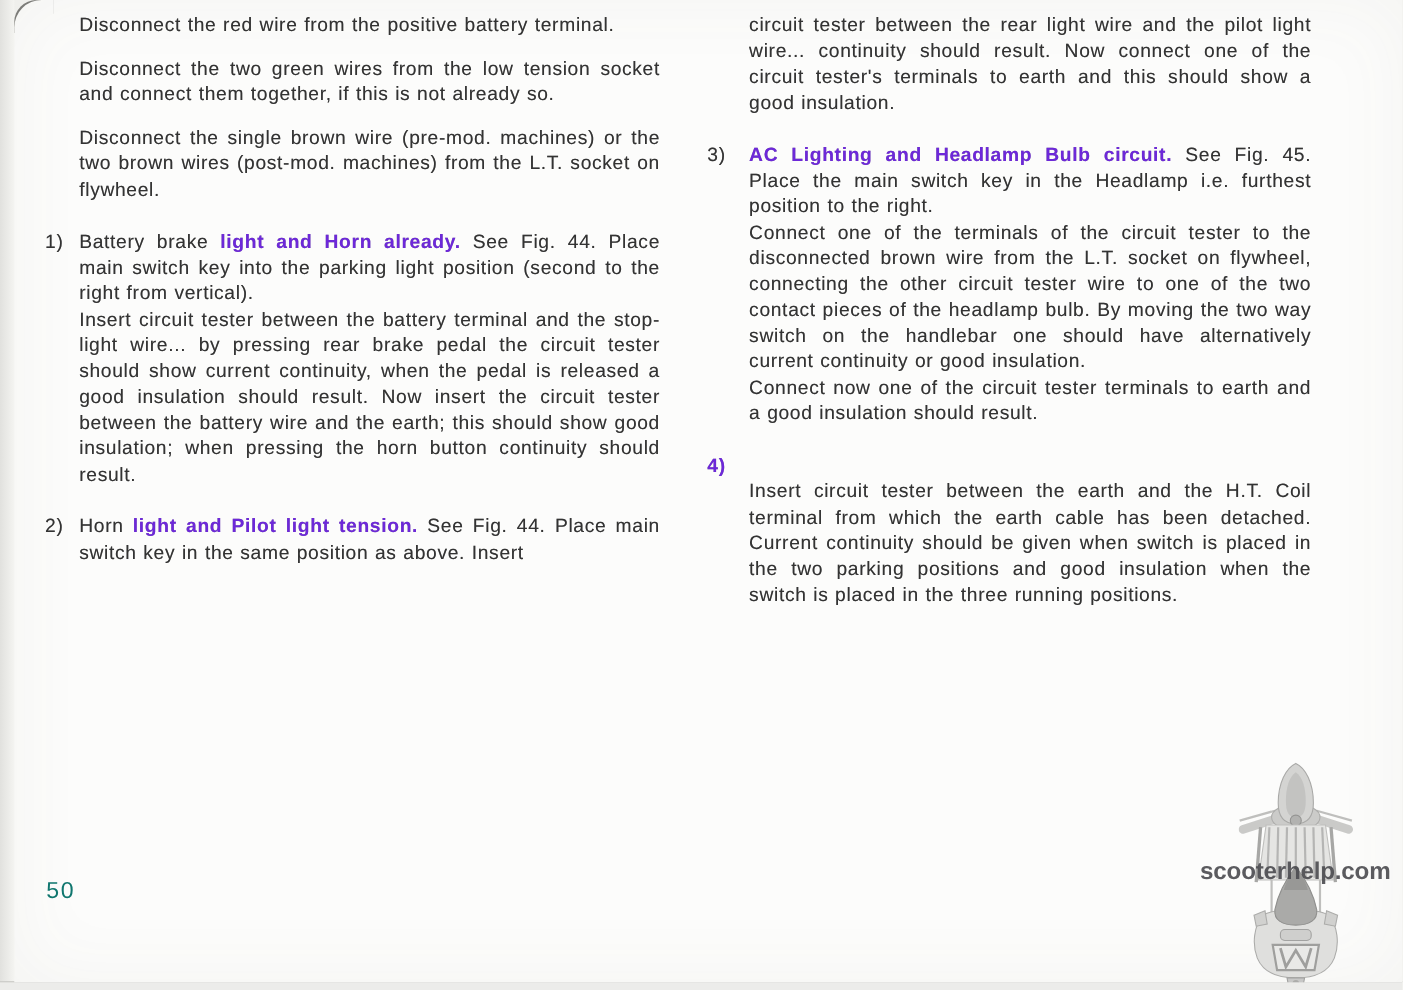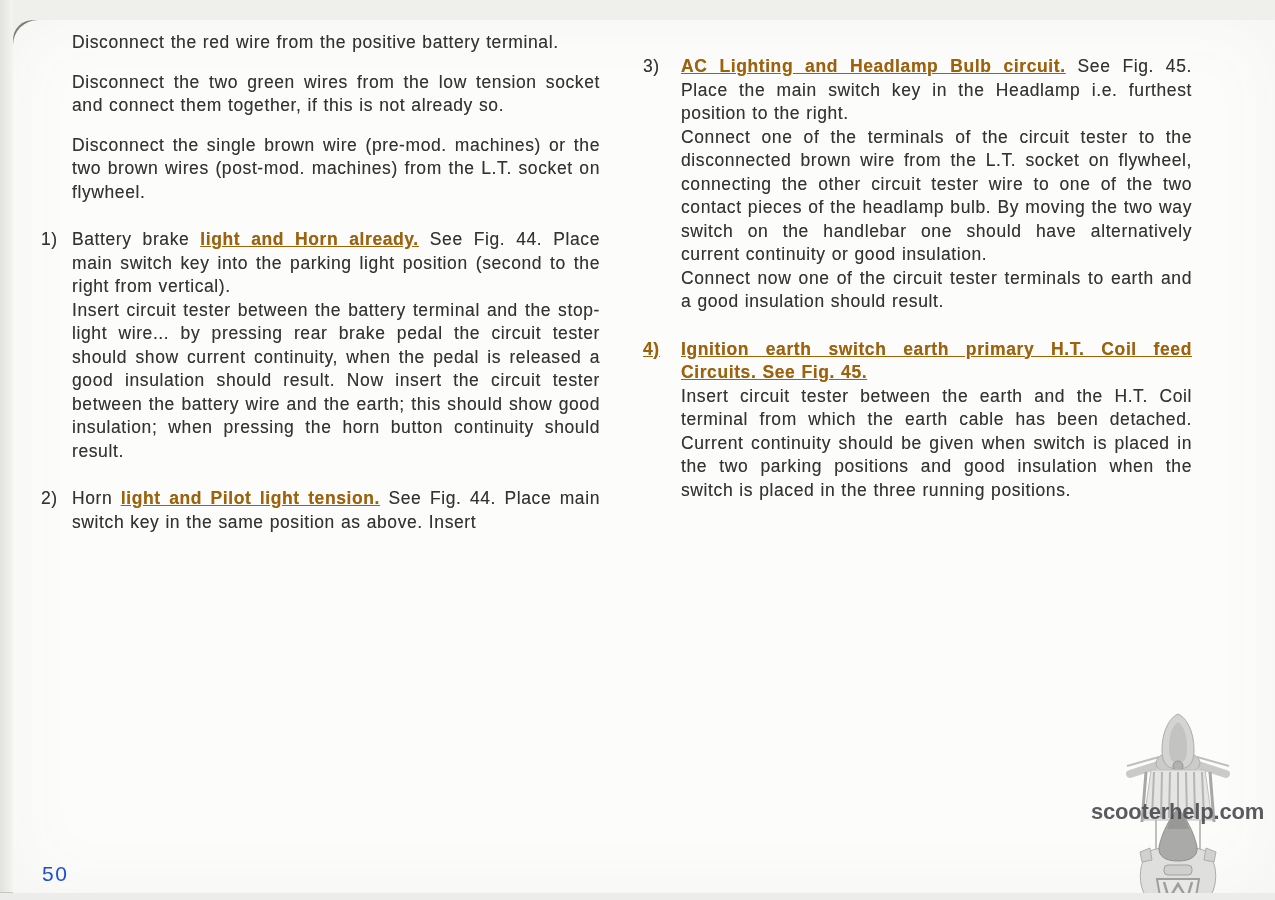--- a/index.html
+++ b/index.html
@@ -3,37 +3,37 @@
 <meta charset="utf-8">
 <style>
   html,body { margin:0; padding:0; width:1275px; height:900px; overflow:hidden; background:#efefec; }
   .page { position:relative; width:1275px; height:900px; font-family:"Liberation Sans","DejaVu Sans",sans-serif; }
   .edge-left { position:absolute; left:0; top:0; bottom:0; width:13px;
                background:linear-gradient(to right,#e1e1de,#f4f4f1); }
   .edge-bottom { position:absolute; left:0; right:0; bottom:0; height:7px;
                  background:#ececea; border-top:1px solid #c7c7c4; }
   .sheet { position:absolute; left:13px; top:0; right:0; bottom:7px; background:#fcfcfb;
            overflow:hidden; border-top-left-radius:20px;
-           box-shadow:inset 0 0 70px rgba(90,90,80,0.05);margin-top:20px; }
+           box-shadow:inset 0 0 70px rgba(90,90,80,0.05); }
   .corner-arc { position:absolute; left:-3px; top:-3px; width:36px; height:30px;
                 border:3px solid rgba(72,72,68,0.7); border-right:none; border-bottom:none;
                 border-top-left-radius:28px; }
   .col { position:absolute; top:11px; font-size:17.5px; line-height:23.5px;
          letter-spacing:0.6px; word-spacing:0.6px; color:#333;
          text-align:justify; text-shadow:0 0 0.6px rgba(70,70,70,0.5); }
   .col-left  { left:59px;  width:528px; }
   .col-right { left:668px; width:511px; }
   .para { margin:0 0 16px 0; }
   .item { position:relative; margin-top:24px; white-space:pre-line; }
   .num  { position:absolute; top:0; white-space:normal; }
   .col-left  .num { left:-31px; }
   .col-right .num { left:-38px; }
-  .bold { font-weight:700; color:#a16207;text-decoration:underline; }
-  .page-number { position:absolute; left:29px; top:842px; font-size:21px;
-                 letter-spacing:1.5px; color:#1d4ed8; }
+  .bold { font-weight:700; color:#6d28d9; }
+  .page-number { position:absolute; left:29px; top:798px; font-size:21px;
+                 letter-spacing:1.5px; color:#0f766e; }
   .scooter { position:absolute; left:1113px; top:690px; width:104px; height:212px; opacity:0.95; }
   .wm-text { position:absolute; left:1078px; top:779px; font-size:22px; font-weight:700;
              color:#4e4e52; letter-spacing:-0.2px; opacity:0.92; }
 </style>
 </head>
 <body>
 
 <div class="page">
   <div class="edge-left"></div>
   <div class="edge-bottom"></div>
@@ -43,24 +43,25 @@
 
     <div class="col col-left">
         <div class="para">Disconnect the red wire from the positive battery terminal.</div>
         <div class="para">Disconnect the two green wires from the low tension socket and connect them together, if this is not already so.</div>
         <div class="para">Disconnect the single brown wire (pre-mod. machines) or the two brown wires (post-mod. machines) from the L.T. socket on flywheel.</div>
         <div class="item"><span class="num">1)</span><span><span>Battery brake </span><span class="bold">light and Horn already.</span><span> See Fig. 44. Place main switch key into the parking light position (second to the right from vertical).
 Insert circuit tester between the battery terminal and the stop-light wire... by pressing rear brake pedal the circuit tester should show current continuity, when the pedal is released a good insulation should result. Now insert the circuit tester between the battery wire and the earth; this should show good insulation; when pressing the horn button continuity should result.</span></span></div>
         <div class="item"><span class="num">2)</span><span><span>Horn </span><span class="bold">light and Pilot light tension.</span><span> See Fig. 44. Place main switch key in the same position as above. Insert</span></span></div>
       </div>
     <div class="col col-right">
+        <div class="para">circuit tester between the rear light wire and the pilot light wire... continuity should result. Now connect one of the circuit tester's terminals to earth and this should show a good insulation.</div>
         <div class="item"><span class="num">3)</span><span><span class="bold">AC Lighting and Headlamp Bulb circuit.</span><span> See Fig. 45. Place the main switch key in the Headlamp i.e. furthest position to the right.
 Connect one of the terminals of the circuit tester to the disconnected brown wire from the L.T. socket on flywheel, connecting the other circuit tester wire to one of the two contact pieces of the headlamp bulb. By moving the two way switch on the handlebar one should have alternatively current continuity or good insulation.
 Connect now one of the circuit tester terminals to earth and a good insulation should result.</span></span></div>
-        <div class="item"><span class="num bold">4)</span><span><span class="bold">Ignition earth switch earth primary H.T. Coil feed Circuits. See Fig. 45.</span><span>
+        <div class="item"><span class="num bold">4)</span><span><span>
 Insert circuit tester between the earth and the H.T. Coil terminal from which the earth cable has been detached. Current continuity should be given when switch is placed in the two parking positions and good insulation when the switch is placed in the three running positions.</span></span></div>
       </div>
 
     <div class="scooter">
       <svg viewBox="0 0 104 212" width="104" height="212" xmlns="http://www.w3.org/2000/svg">
 
         <path d="M1,56 L33,47" stroke="#bcbcba" stroke-width="2" fill="none"></path>
         <path d="M103,56 L71,47" stroke="#bcbcba" stroke-width="2" fill="none"></path>
 
         <path d="M4,64 L35,54" stroke="#c8c8c6" stroke-width="8" stroke-linecap="round" fill="none"></path>

